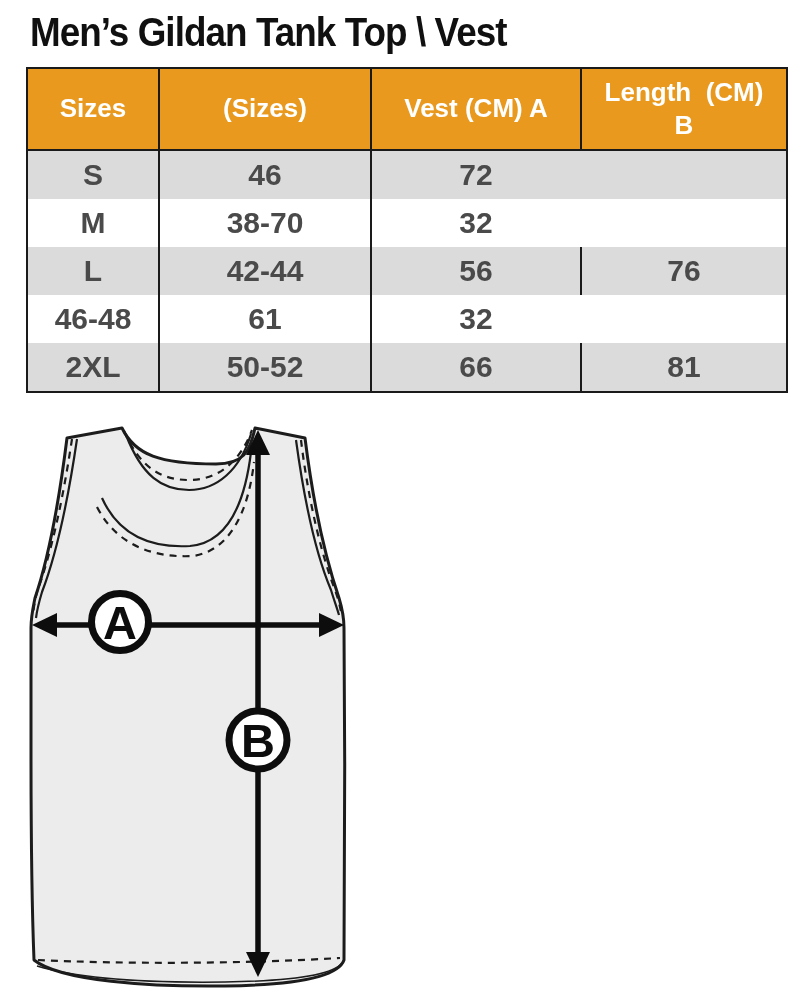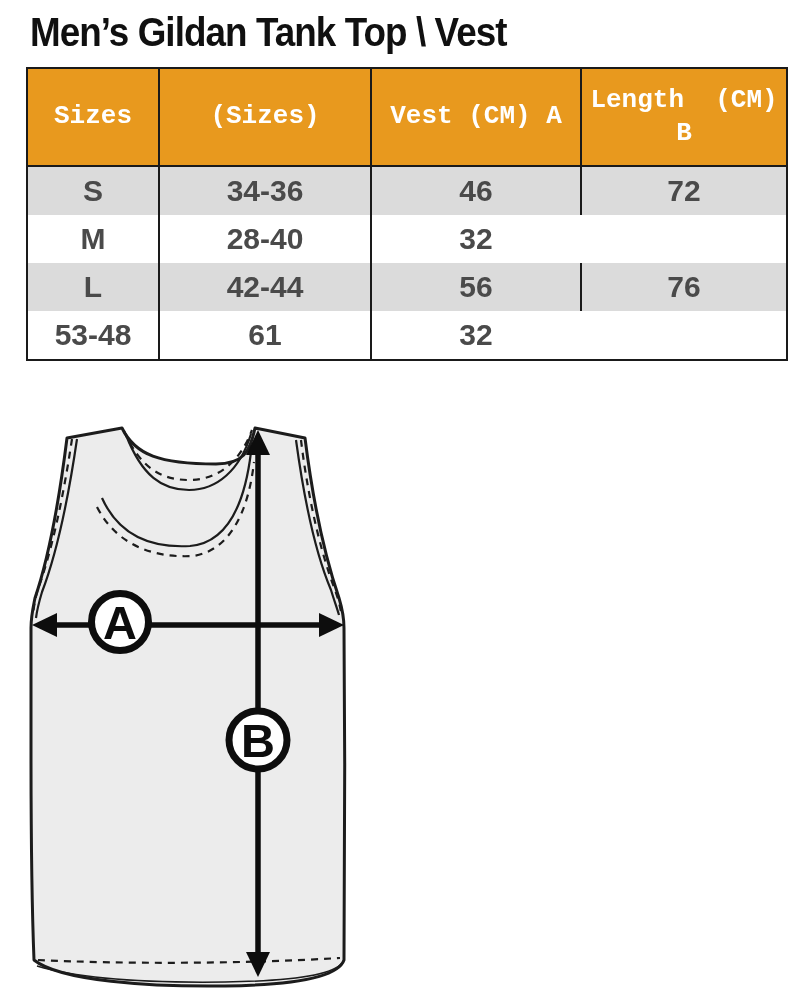--- a/index.html
+++ b/index.html
@@ -29,24 +29,23 @@
     left: 26px;
     top: 67px;
     width: 762px;
     border: 2px solid #1a1a1a;
   }
   .t-row {
     display: grid;
     grid-template-columns: 130px 212px 210px 1fr;
   }
   .t-row.header {
-    height: 98px;
+    height: 82px;
     background: #E8991E;
     border-bottom: 2px solid #1a1a1a;
-    font-family: Liberation Mono, monospace;
   }
   .t-row.data { height: 48px; }
   .t-row.striped { background: #DBDBDB; }
   .t-row.plain { background: #FFFFFF; }
   .cell {
     display: flex;
     flex-direction: column;
     align-items: center;
     justify-content: center;
     border-left: 2px solid #1a1a1a;
@@ -113,39 +112,44 @@
         <div class="th-line"></div>
       </div>
       <div class="cell">
         <div class="th-line">Length  (CM)</div>
         <div class="th-line">B</div>
       </div>
     </div>
 
     <div class="t-row data striped">
       <div class="cell">S</div>
-      <div class="cell">34-36</div>
       <div class="cell">46</div>
       <div class="cell">72</div>
     </div>
     <div class="t-row data plain">
       <div class="cell">M</div>
-      <div class="cell">28-40</div>
+      <div class="cell">38-70</div>
       <div class="cell">32</div>
     </div>
     <div class="t-row data striped">
       <div class="cell">L</div>
       <div class="cell">42-44</div>
       <div class="cell">56</div>
       <div class="cell">76</div>
     </div>
     <div class="t-row data plain">
-      <div class="cell">53-48</div>
+      <div class="cell">46-48</div>
       <div class="cell">61</div>
       <div class="cell">32</div>
+    </div>
+    <div class="t-row data striped">
+      <div class="cell">2XL</div>
+      <div class="cell">50-52</div>
+      <div class="cell">66</div>
+      <div class="cell">81</div>
     </div>
   </div>
 
   <svg class="diagram-svg" viewBox="0 408 420 592" xmlns="http://www.w3.org/2000/svg">
 
     <path class="shirt-outline" d="M 67,438
          C 62,478 53,545 35,598
          C 33,608 31,616 31,628
          L 31,750
          C 31,840 32,910 34,960

